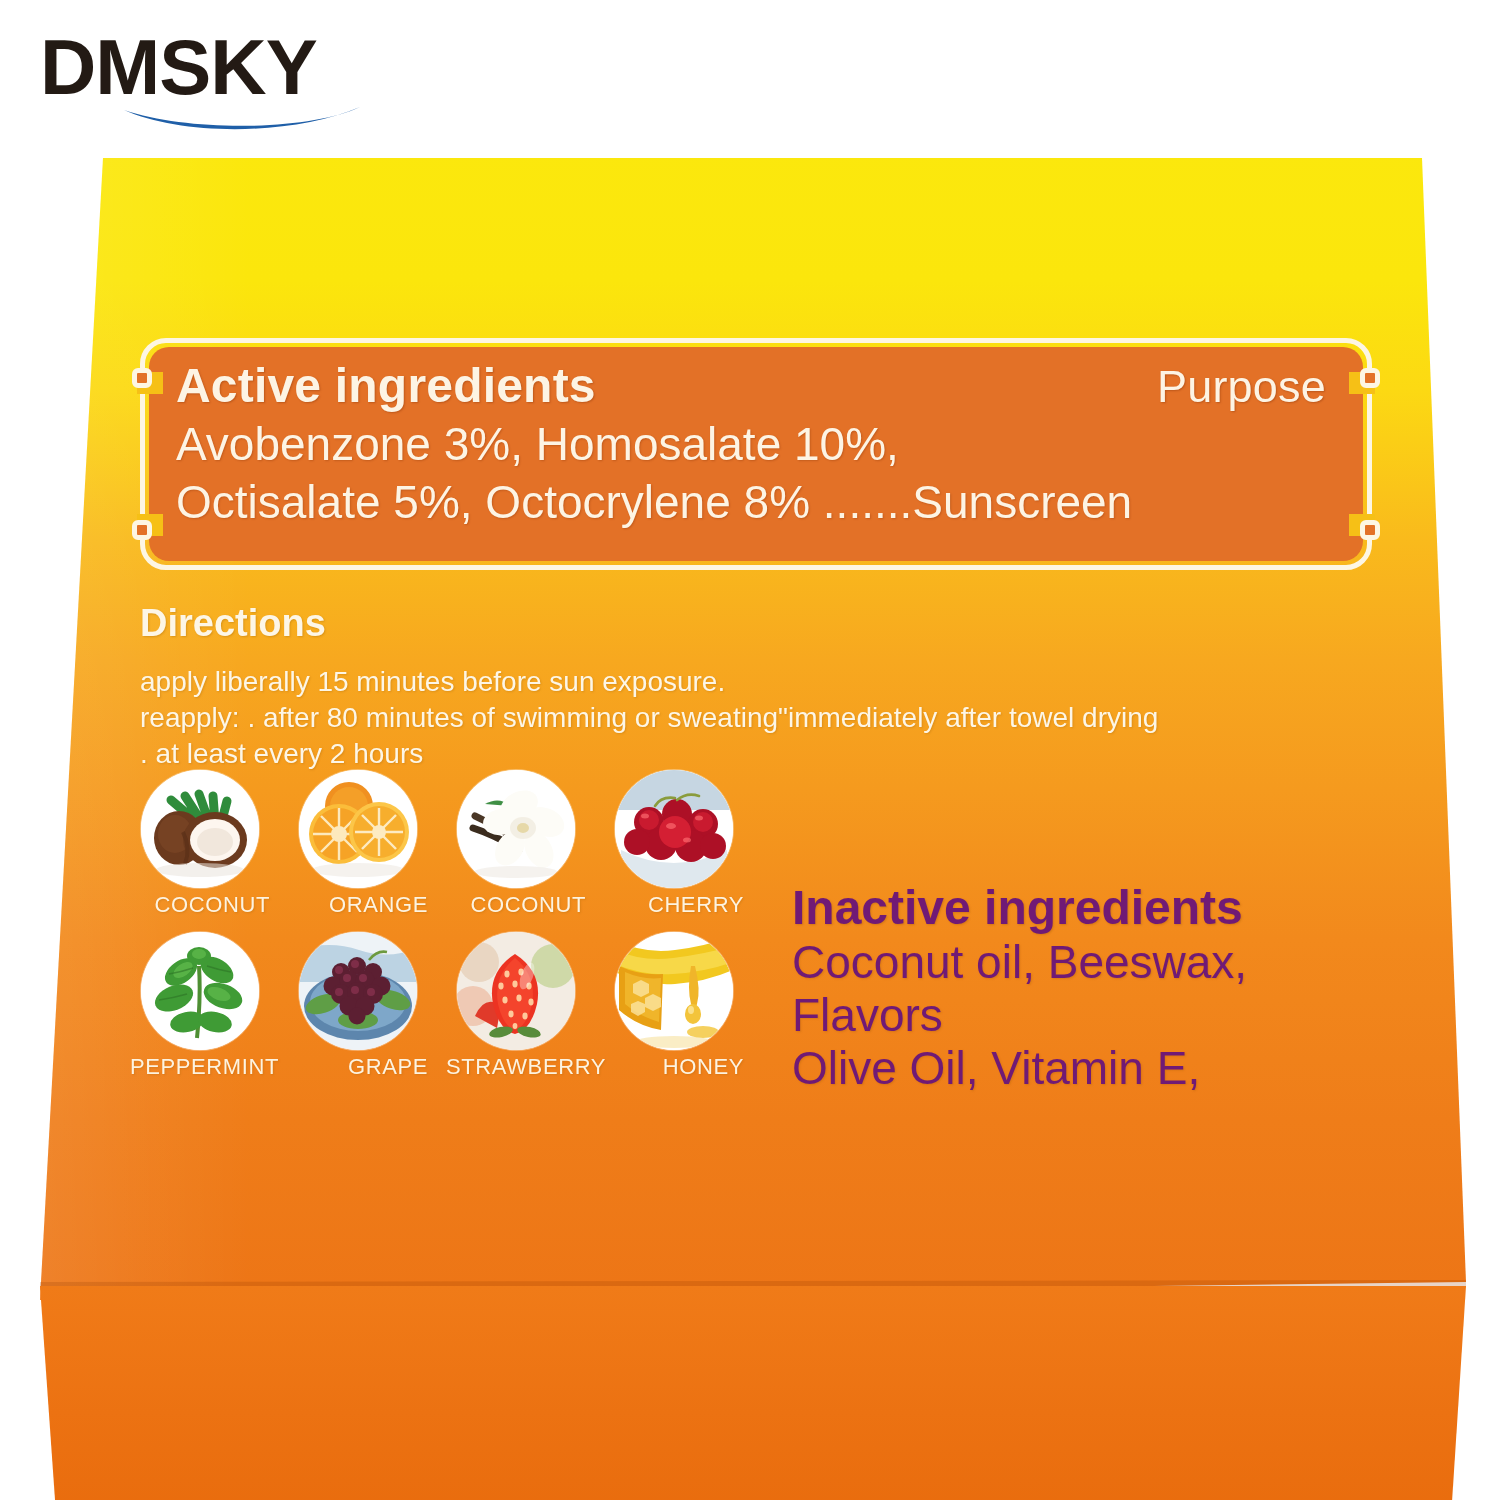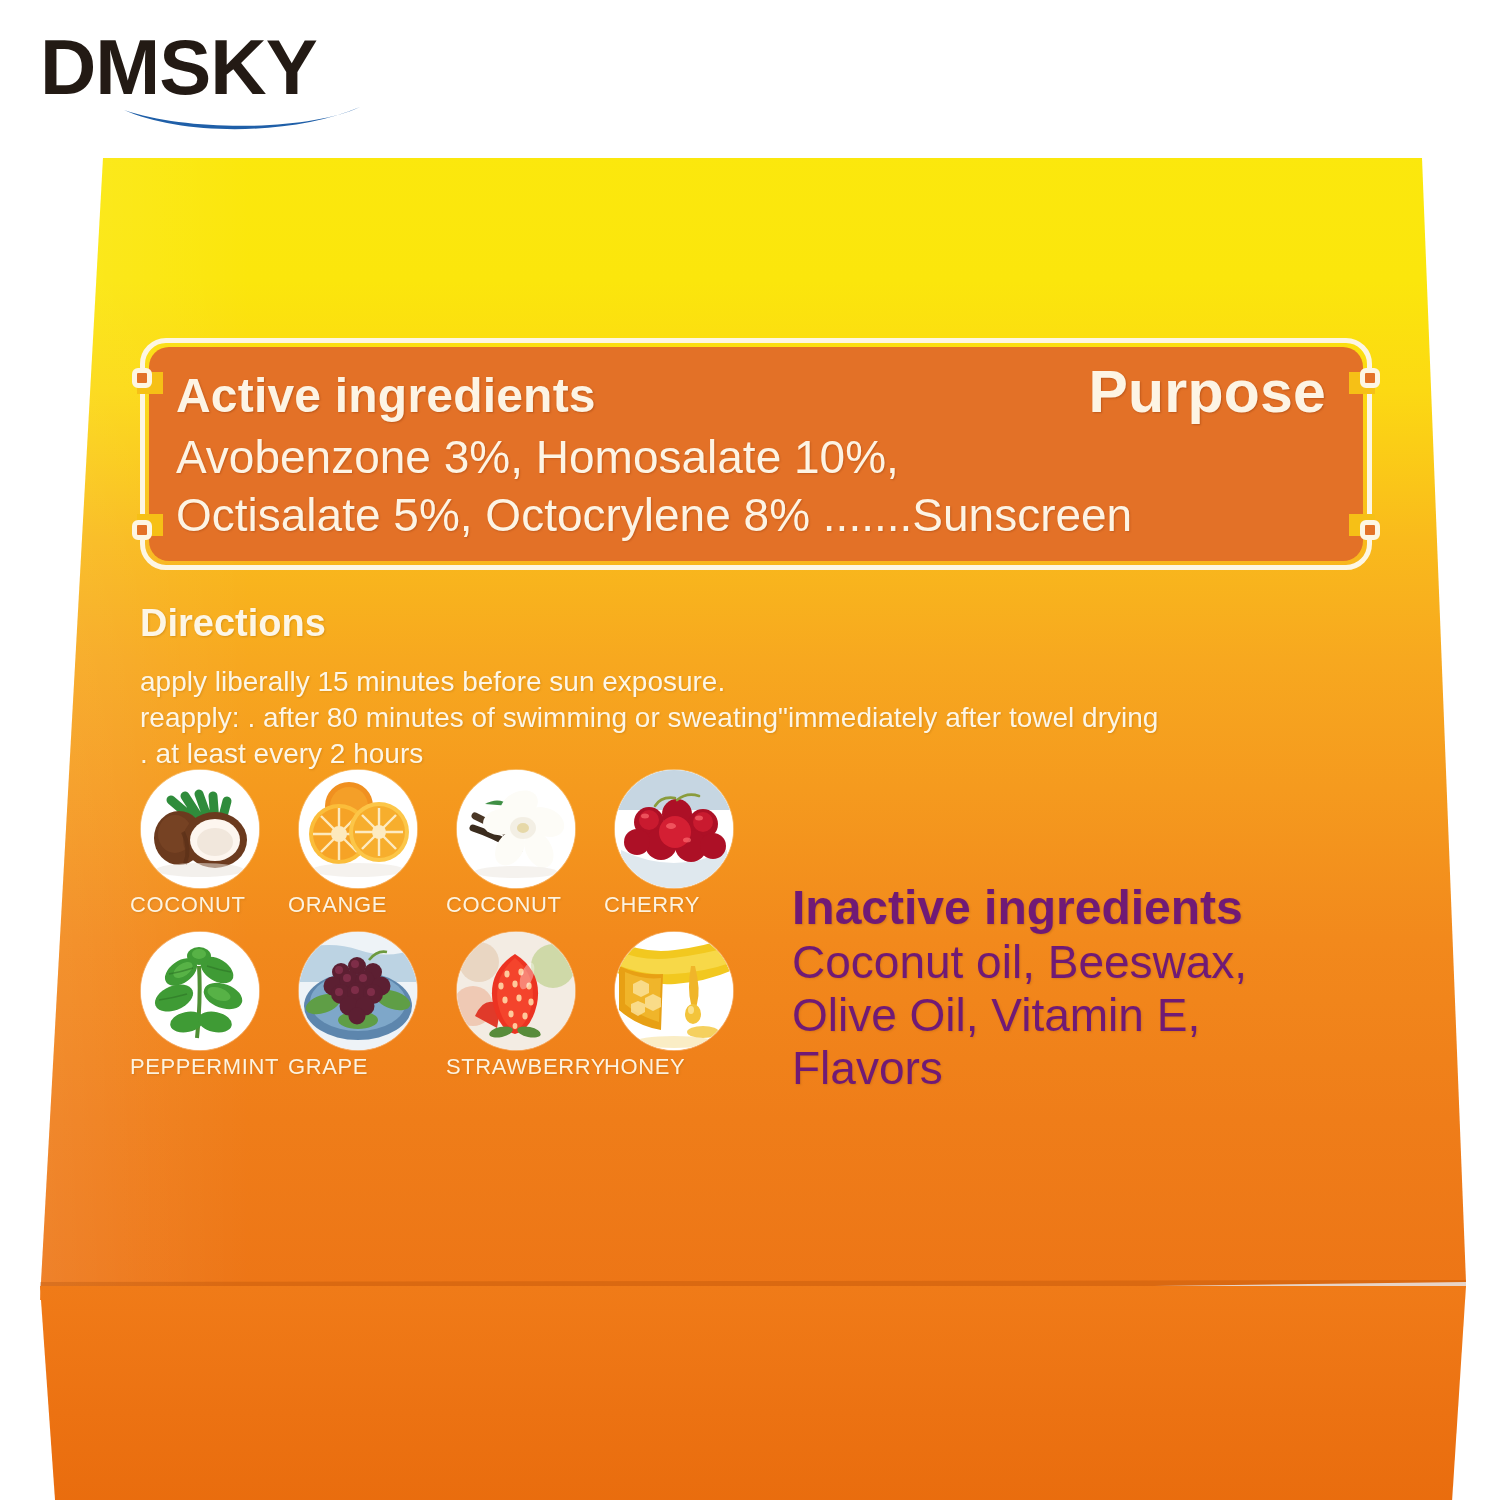--- a/index.html
+++ b/index.html
@@ -101,21 +101,21 @@
   }
   .hdr-row{
     display:flex; justify-content:space-between; align-items:baseline;
     margin-bottom:2px;
   }
   .hdr-active{
     font-size:48px; font-weight:bold; letter-spacing:.2px;
     text-shadow:1px 1px 2px rgba(120,40,0,.35);
   }
   .hdr-purpose{
-    font-size:59px; font-weight:bold; letter-spacing:.2px;
+    font-size:45px; font-weight:normal; letter-spacing:.2px;
     padding-right:16px;
     text-shadow:1px 1px 2px rgba(120,40,0,.35);
   }
   .active-line{
     font-size:46px; line-height:58px; font-weight:normal;
     white-space:nowrap;
     text-shadow:1px 1px 2px rgba(120,40,0,.28);
   }
 
   
@@ -129,21 +129,21 @@
   }
   #directions .d-line{
     font-size:28px; line-height:36px; font-weight:normal;
     text-shadow:1px 1px 2px rgba(150,90,0,.26);
     white-space:nowrap;
   }
 
   
   #flavors{ position:absolute; left:130px; top:630px; width:660px; }
   .flavor-row{ display:flex; gap:18px; margin-bottom:14px; }
-  .flavor{ width:140px; text-align:left; }
+  .flavor{ width:140px; text-align:right; }
   .bubble{
     width:118px; height:118px; border-radius:50%;
     margin:0 auto 4px; overflow:hidden; position:relative;
     background:#ffffff;
     box-shadow:0 0 0 1px rgba(255,255,255,.35);
   }
   .bubble svg{ display:block; width:118px; height:118px; }
   .flavor-label{
     font-size:22px; letter-spacing:.6px; color:#fdf3e0;
     font-family:"Liberation Sans", sans-serif;
@@ -470,19 +470,19 @@
             </div>
             <div class="flavor-label">HONEY</div>
           </div>
 
         </div>
       </div>
 
       <div id="inactive">
         <div class="i-title">Inactive ingredients</div>
         <div class="i-line">Coconut oil, Beeswax,</div>
+        <div class="i-line">Flavors</div>
         <div class="i-line">Olive Oil, Vitamin E,</div>
-        <div class="i-line">Flavors</div>
       </div>
 
     </div>
   </div>
 </div>
 
 </body></html>

